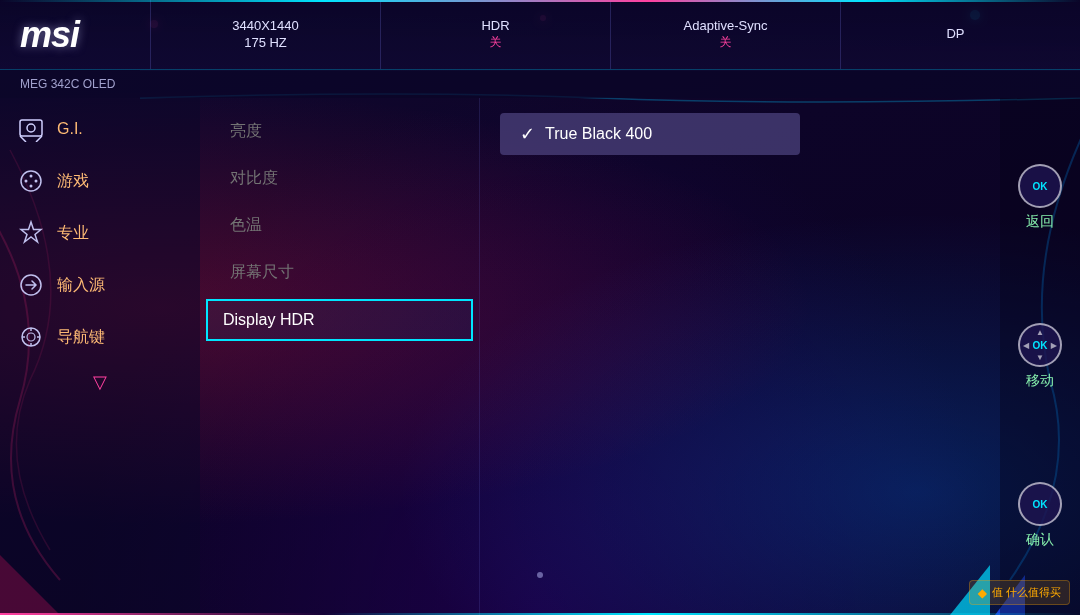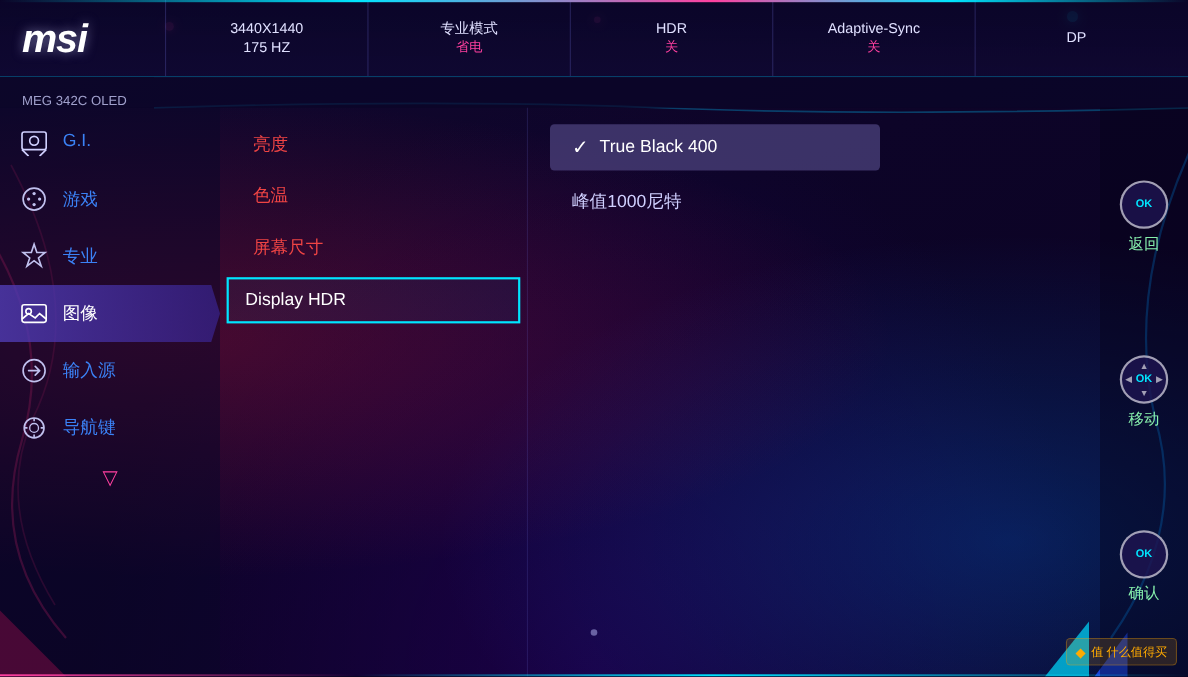--- a/index.html
+++ b/index.html
@@ -90,21 +90,21 @@
       color: #ff40a0;
       text-align: center;
     }
 
     
     .model-bar {
       position: relative;
       z-index: 10;
       height: 28px;
       display: flex;
-      align-items: flex-end;
+      align-items: center;
       padding-left: 20px;
       background: rgba(10, 5, 40, 0.7);
     }
 
     .model-name {
       font-size: 12px;
       color: #a0a0cc;
     }
 
     
@@ -148,21 +148,21 @@
       color: #d0d0ff;
       flex-shrink: 0;
     }
 
     .sidebar-label {
       font-size: 16px;
       color: #ffffff;
     }
 
     .sidebar-item:not(.active) .sidebar-label {
-      color: #3b82f6;
+      color: #fdba74;
     }
 
     .sidebar-down-arrow {
       display: flex;
       justify-content: center;
       align-items: center;
       padding: 8px;
       color: #ff40a0;
       font-size: 18px;
       cursor: pointer;
@@ -173,21 +173,21 @@
       width: 280px;
       display: flex;
       flex-direction: column;
       padding: 10px 0;
       border-right: 1px solid rgba(100, 100, 200, 0.2);
     }
 
     .menu-item {
       padding: 13px 30px;
       font-size: 16px;
-      color: #ef4444;
+      color: #737373;
       cursor: pointer;
       position: relative;
     }
 
     .menu-item.selected {
       border: 2px solid #00e5ff;
       margin: 3px 6px;
       padding: 10px 15px;
       color: #ffffff;
       background: rgba(0, 200, 255, 0.05);
@@ -435,24 +435,20 @@
 
 <div class="top-bar">
   <div class="logo-area">
     <span class="msi-logo">msi</span>
   </div>
 
   <div class="top-nav">
     <div class="top-nav-item">
       <span class="label-main">3440X1440</span>
       <span class="label-main">175 HZ</span>
-    </div>
-    <div class="top-nav-item">
-      <span class="label-main">专业模式</span>
-      <span class="label-pink">省电</span>
     </div>
     <div class="top-nav-item">
       <span class="label-main">HDR</span>
       <span class="label-pink">关</span>
     </div>
     <div class="top-nav-item">
       <span class="label-main">Adaptive-Sync</span>
       <span class="label-pink">关</span>
     </div>
     <div class="top-nav-item">
@@ -495,30 +491,20 @@
 
     <div class="sidebar-item">
       <div class="sidebar-icon">
         <svg width="26" height="26" viewBox="0 0 26 26" fill="none">
           <polygon points="13,2 15.5,9.5 23,9.5 17,14.5 19.5,22 13,17 6.5,22 9,14.5 3,9.5 10.5,9.5" stroke="#c0c0ee" stroke-width="1.5" fill="none"></polygon>
         </svg>
       </div>
       <span class="sidebar-label">专业</span>
     </div>
 
-    <div class="sidebar-item active">
-      <div class="sidebar-icon">
-        <svg width="26" height="26" viewBox="0 0 26 26" fill="none">
-          <rect x="2" y="5" width="22" height="16" rx="2" stroke="#ffffff" stroke-width="1.5" fill="none"></rect>
-          <circle cx="8" cy="11" r="2.5" stroke="#ffffff" stroke-width="1.5" fill="none"></circle>
-          <path d="M2 18 L8 13 L14 17 L18 13 L24 18" stroke="#ffffff" stroke-width="1.5" fill="none"></path>
-        </svg>
-      </div>
-      <span class="sidebar-label">图像</span>
-    </div>
 
     <div class="sidebar-item">
       <div class="sidebar-icon">
         <svg width="26" height="26" viewBox="0 0 26 26" fill="none">
           <circle cx="13" cy="13" r="10" stroke="#c0c0ee" stroke-width="1.5" fill="none"></circle>
           <path d="M8 13 L18 13 M14 9 L18 13 L14 17" stroke="#c0c0ee" stroke-width="1.5" fill="none" stroke-linecap="round"></path>
         </svg>
       </div>
       <span class="sidebar-label">输入源</span>
     </div>
@@ -541,37 +527,37 @@
     <div class="sidebar-down-arrow">
       <span>▽</span>
     </div>
   </div>
 
   <div class="menu-panel">
     <div class="menu-item">
       <span>亮度</span>
     </div>
     <div class="menu-item">
+      <span>对比度</span>
+    </div>
+    <div class="menu-item">
       <span>色温</span>
     </div>
     <div class="menu-item">
       <span>屏幕尺寸</span>
     </div>
     <div class="menu-item selected">
       <span>Display HDR</span>
     </div>
   </div>
 
   <div class="options-panel">
     <div class="option-selected">
       <span class="checkmark">✓</span>
       <span class="option-text">True Black 400</span>
-    </div>
-    <div class="option-normal">
-      <span>峰值1000尼特</span>
     </div>
   </div>
 
   <div class="right-controls">
     <div class="control-btn">
       <div class="control-btn-circle">
         <span class="ok-label">OK</span>
       </div>
       <span class="control-label">返回</span>
     </div>

